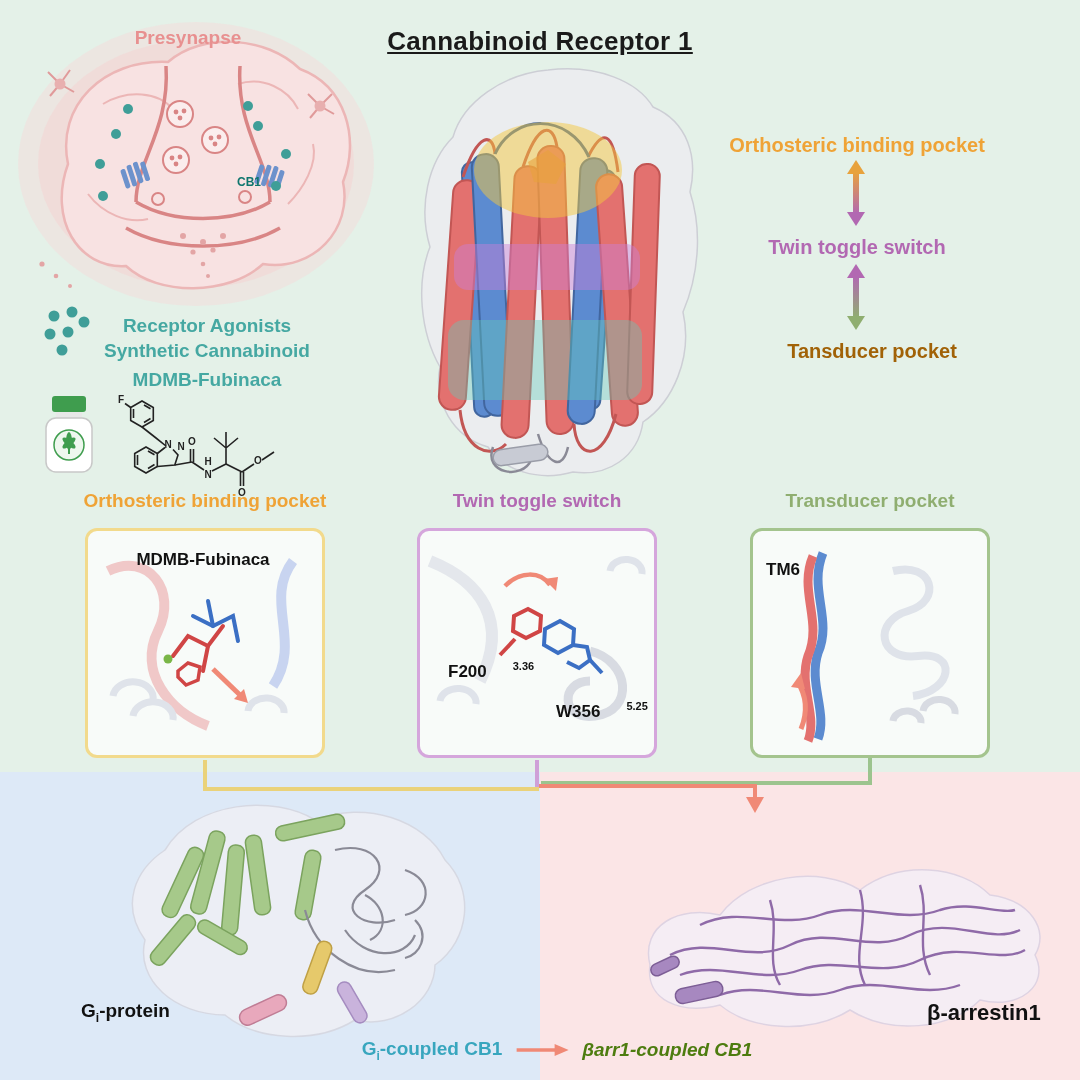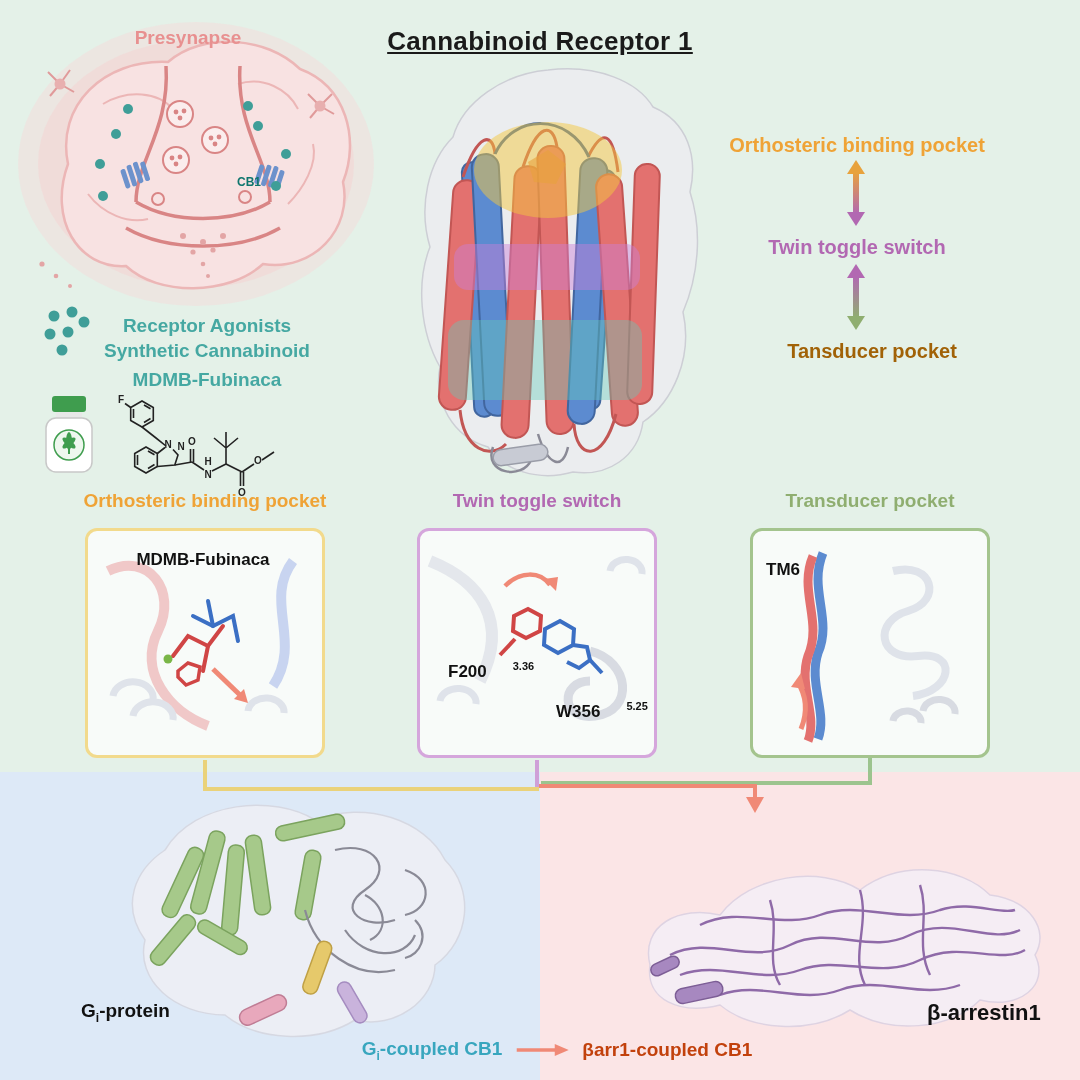--- a/index.html
+++ b/index.html
@@ -31,21 +31,21 @@
   .box2{left:417px;border-color:#D5A6DC;}
   .box3{left:750px;border-color:#A4C48E;}
   .box-label{position:absolute;font-weight:bold;color:#111;font-size:17px;white-space:nowrap;}
   .sup{font-size:11px;vertical-align:super;margin-left:26px;}
   .sub{font-size:12px;vertical-align:sub;}
   .gi-label{left:52px;top:1000px;color:#111;font-size:19px;margin-left:29px;}
   .arr-label{left:927px;top:1000px;color:#111;font-size:22px;}
   .footer{position:absolute;left:557px;top:1038px;transform:translateX(-50%);
           display:flex;align-items:center;gap:12px;font-size:19px;font-weight:bold;white-space:nowrap;}
   .f-teal{color:#38A6BE;}
-  .f-salmon{color:#c2410c;}
+  .f-salmon{color:#4d7c0f;font-style:italic;}
   svg{display:block;}
 </style>
 </head>
 <body>
 
 <div class="stage">
 
   <div class="bgBL"></div>
   <div class="bgBR"></div>
 

